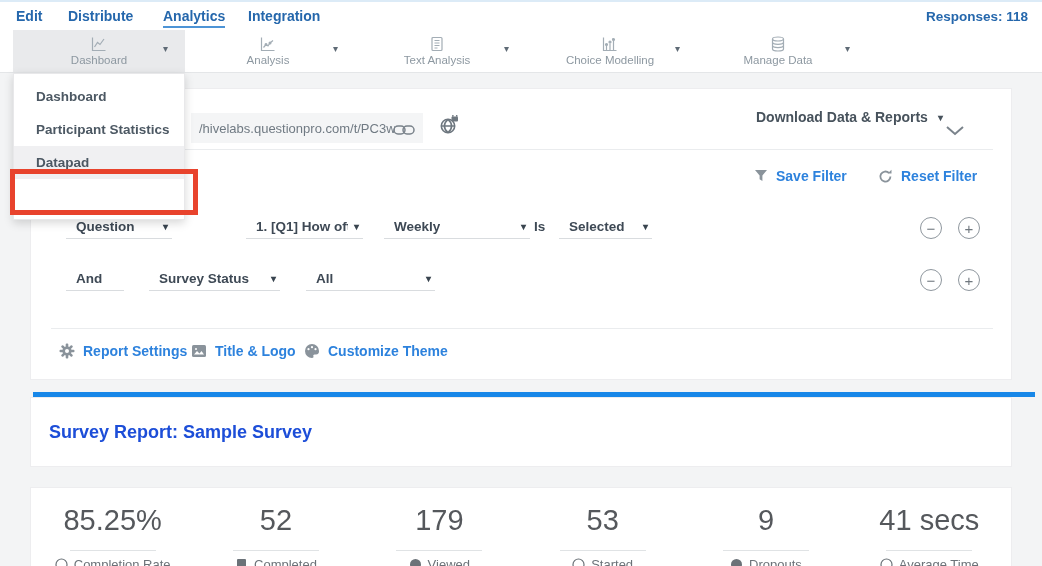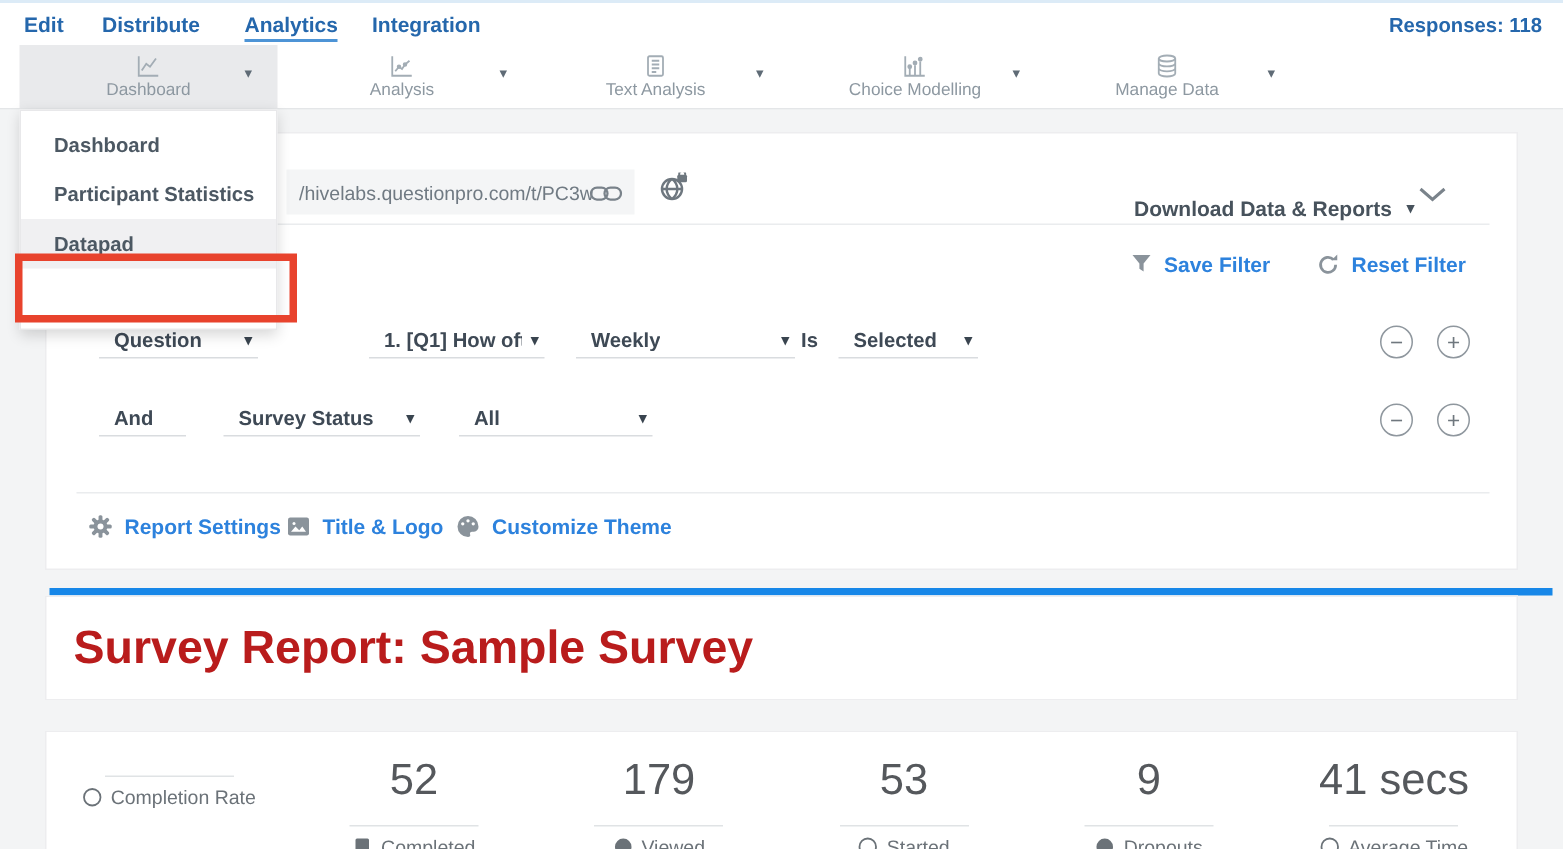--- a/index.html
+++ b/index.html
@@ -31,39 +31,39 @@
   .blue-bar { position:absolute; left:33px; top:392px; width:1002px; height:5px; }
   .card2 { top:397px; height:70px; }
   .card3 { top:487px; height:110px; }
 
   .divider { position:absolute; left:20px; width:942px; height:1px; background:#eaecee; }
 
   
   .url-input { position:absolute; left:160px; top:24px; width:232px; height:30px; background:#f4f5f6; border:none; outline:none; font-family:"Liberation Sans",sans-serif; font-size:13px; color:#707a83; padding:0 28px 0 8px; }
   .link-btn { position:absolute; left:362px; top:33px; cursor:pointer; }
   .globe-btn { position:absolute; left:408px; top:26px; cursor:pointer; }
-  .download { position:absolute; left:725px; top:42px; display:flex; align-items:center; gap:10px; cursor:pointer; font-size:14px; font-weight:600; color:#47525c; }
+  .download { position:absolute; left:725px; top:20px; display:flex; align-items:center; gap:10px; cursor:pointer; font-size:14px; font-weight:600; color:#47525c; }
   .download .tab-caret { position:static; }
   .collapse-btn { position:absolute; left:915px; top:33px; cursor:pointer; }
 
   
   .filter-link { position:absolute; top:79px; display:flex; align-items:center; gap:8px; font-size:14px; font-weight:600; color:#2d82dd; cursor:pointer; }
 
   
   .sel { position:absolute; height:24px; border-bottom:1px solid #d9dcdf; font-size:13.5px; font-weight:600; color:#3e4955; padding:0 4px 0 10px; display:flex; align-items:center; justify-content:space-between; cursor:pointer; }
   .sel .txt { white-space:nowrap; overflow:hidden; }
   .sel .sel-caret { font-size:10px; color:#39444f; margin-left:6px; flex:0 0 auto; }
   .is-label { position:absolute; left:503px; top:130px; font-size:13.5px; font-weight:600; color:#3e4955; }
   .cbtn { position:absolute; width:22px; height:22px; border:1.4px solid #8f979e; border-radius:50%; color:#6f777e; display:flex; align-items:center; justify-content:center; font-size:15px; cursor:pointer; background:#fff; }
 
   
   .setting { position:absolute; top:254px; display:flex; align-items:center; gap:8px; font-size:14px; font-weight:600; color:#2d82dd; cursor:pointer; }
 
   
-  .report-title { line-height:68px; padding-left:18px; font-size:31px; font-weight:600; color:#b91c1c; }
+  .report-title { line-height:68px; padding-left:18px; font-size:18px; font-weight:600; color:#1d4ed8; }
 
   
   .stats { display:flex; height:100%; }
   .stat { flex:1; text-align:center; padding-top:16px; }
   .stat-value { font-size:29px; color:#55585c; }
   .stat-rule { width:86px; height:1px; background:#e0e3e5; margin:13px auto 0; }
   .stat-label { margin-top:6px; display:flex; align-items:center; justify-content:center; gap:6px; font-size:13px; color:#6b7278; }
 </style>
 </head>
 <body>
@@ -258,20 +258,21 @@
   <div class="red-box"></div>
 
   <div class="blue-bar" style="background:#1787e8"></div>
   <div class="card card2">
     <div class="report-title">Survey Report: Sample Survey</div>
   </div>
 
   <div class="card card3">
     <div class="stats">
       <div class="stat">
+        <div class="stat-value">85.25%</div>
         <div class="stat-rule"></div>
         <div class="stat-label">
             <svg width="13" height="13" viewBox="0 0 13 13">
               <circle cx="6.5" cy="6.5" r="5.5" fill="none" stroke="#6b7278" stroke-width="1.2"></circle>
             </svg>
             <span>Completion Rate</span>
           </div>
       </div>
       <div class="stat">
         <div class="stat-value">52</div>

